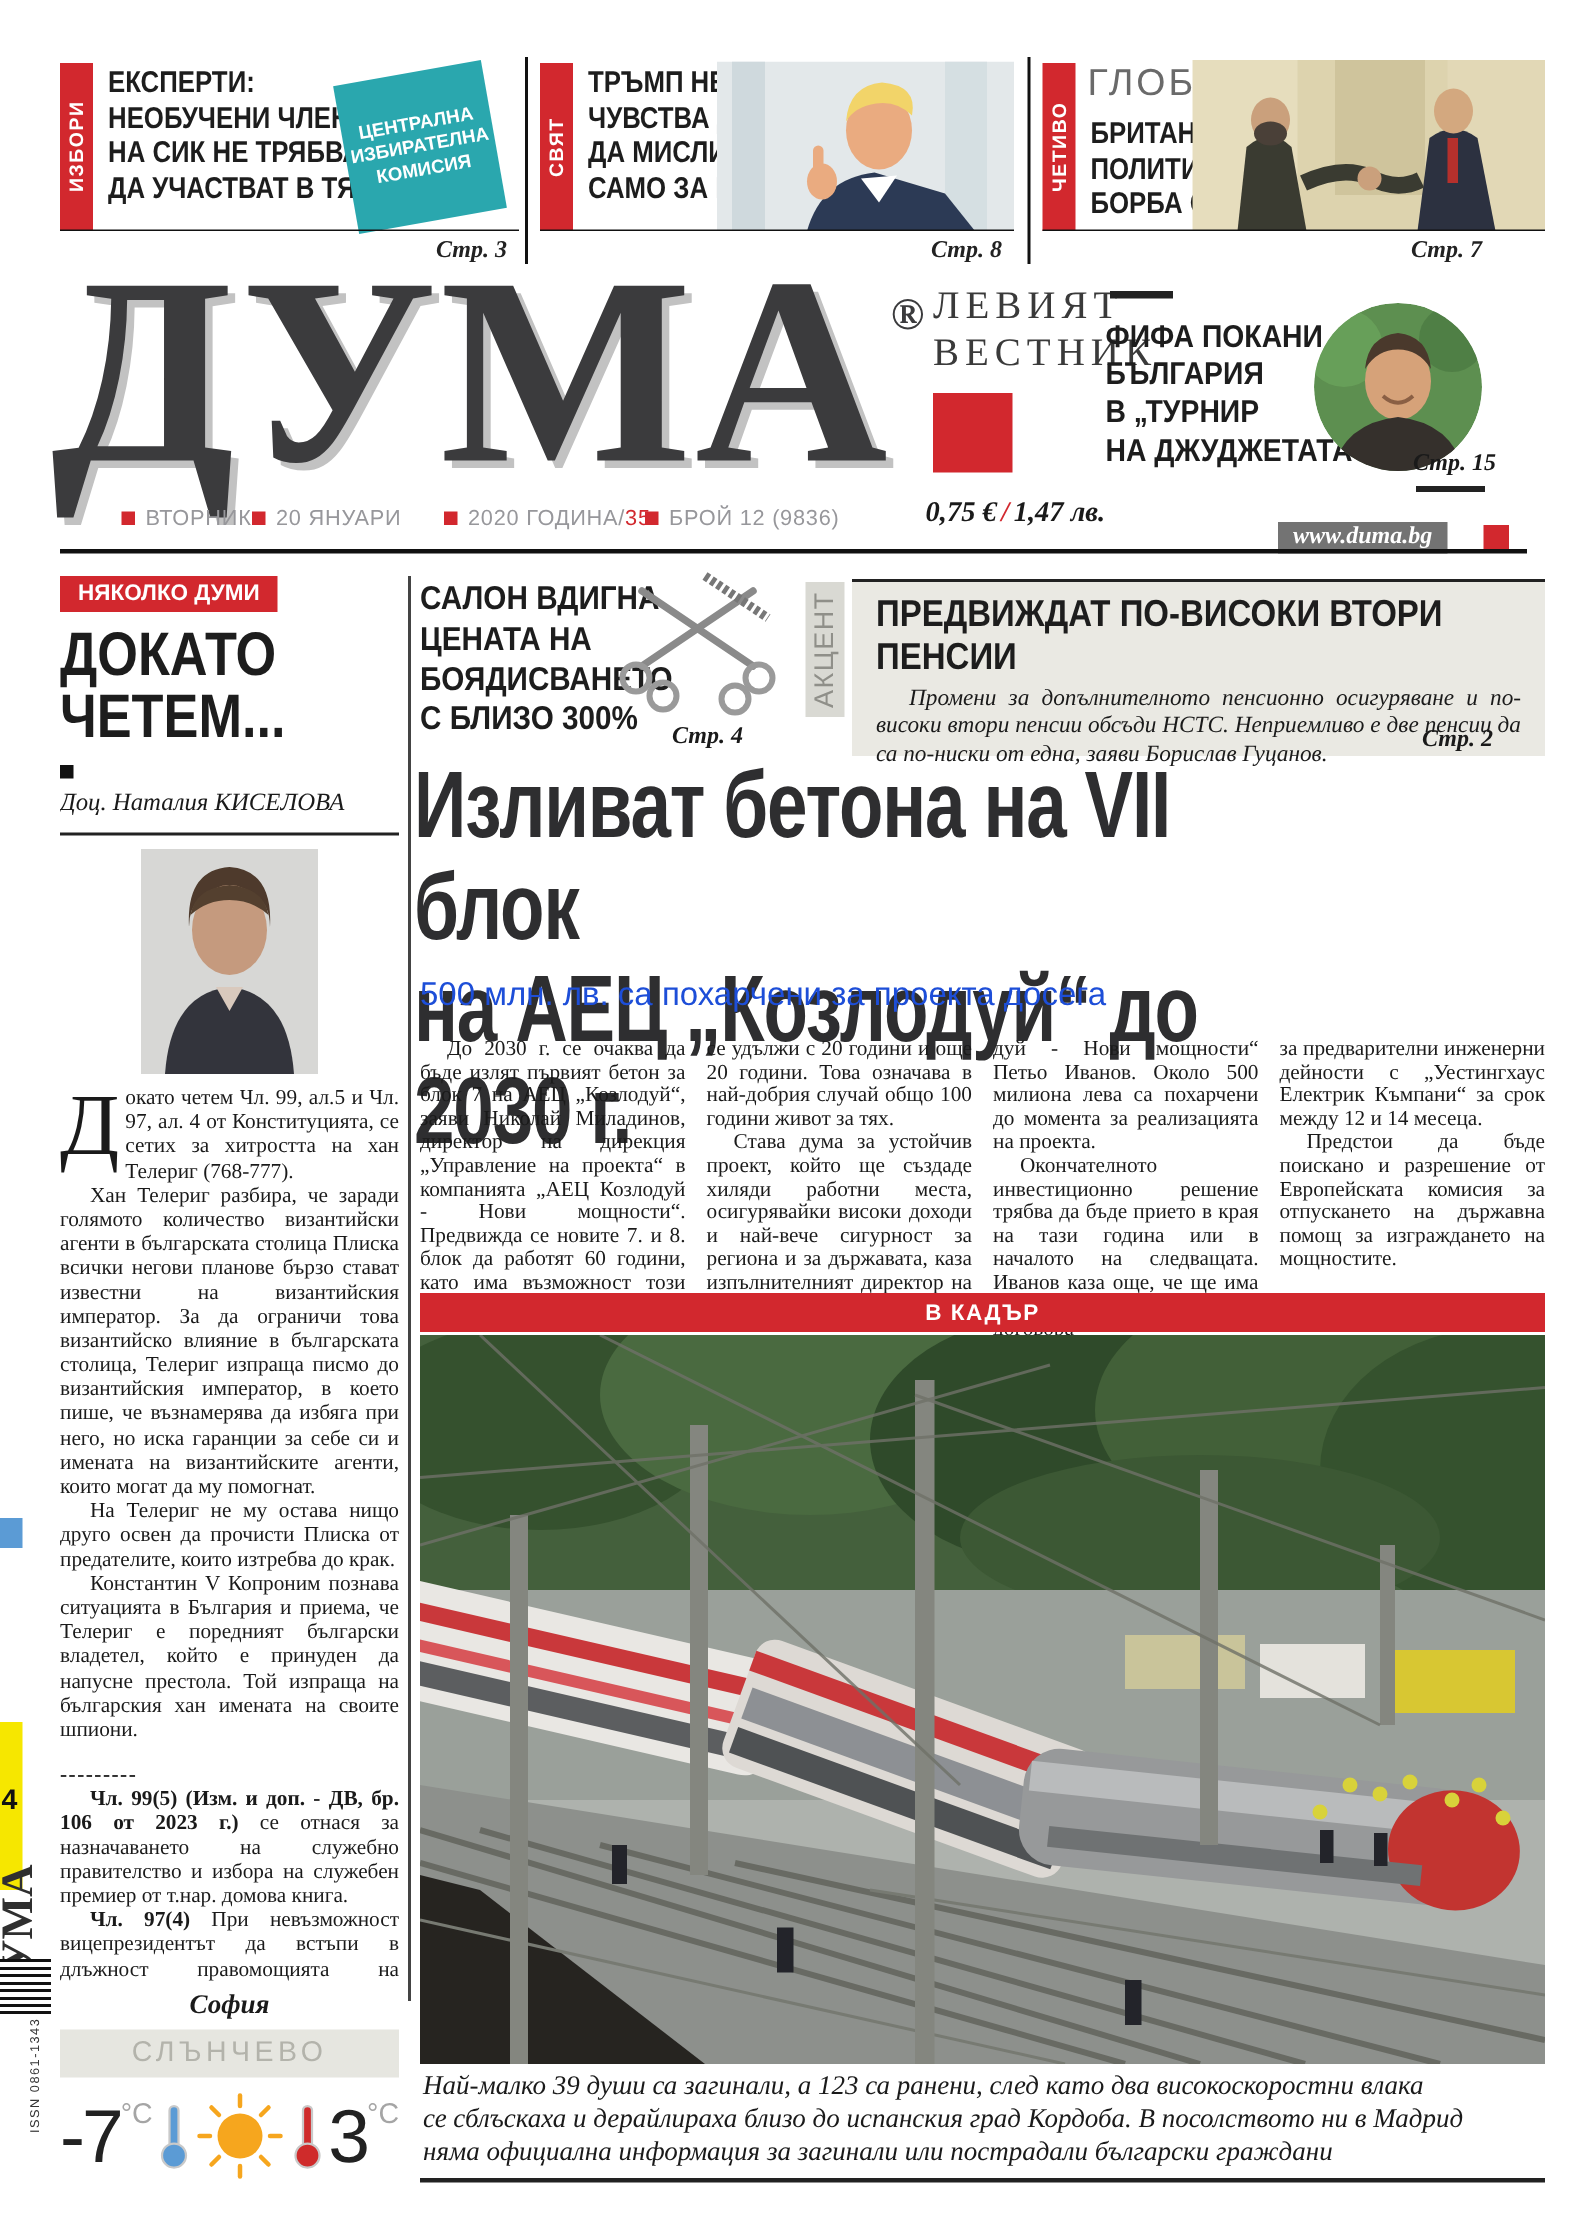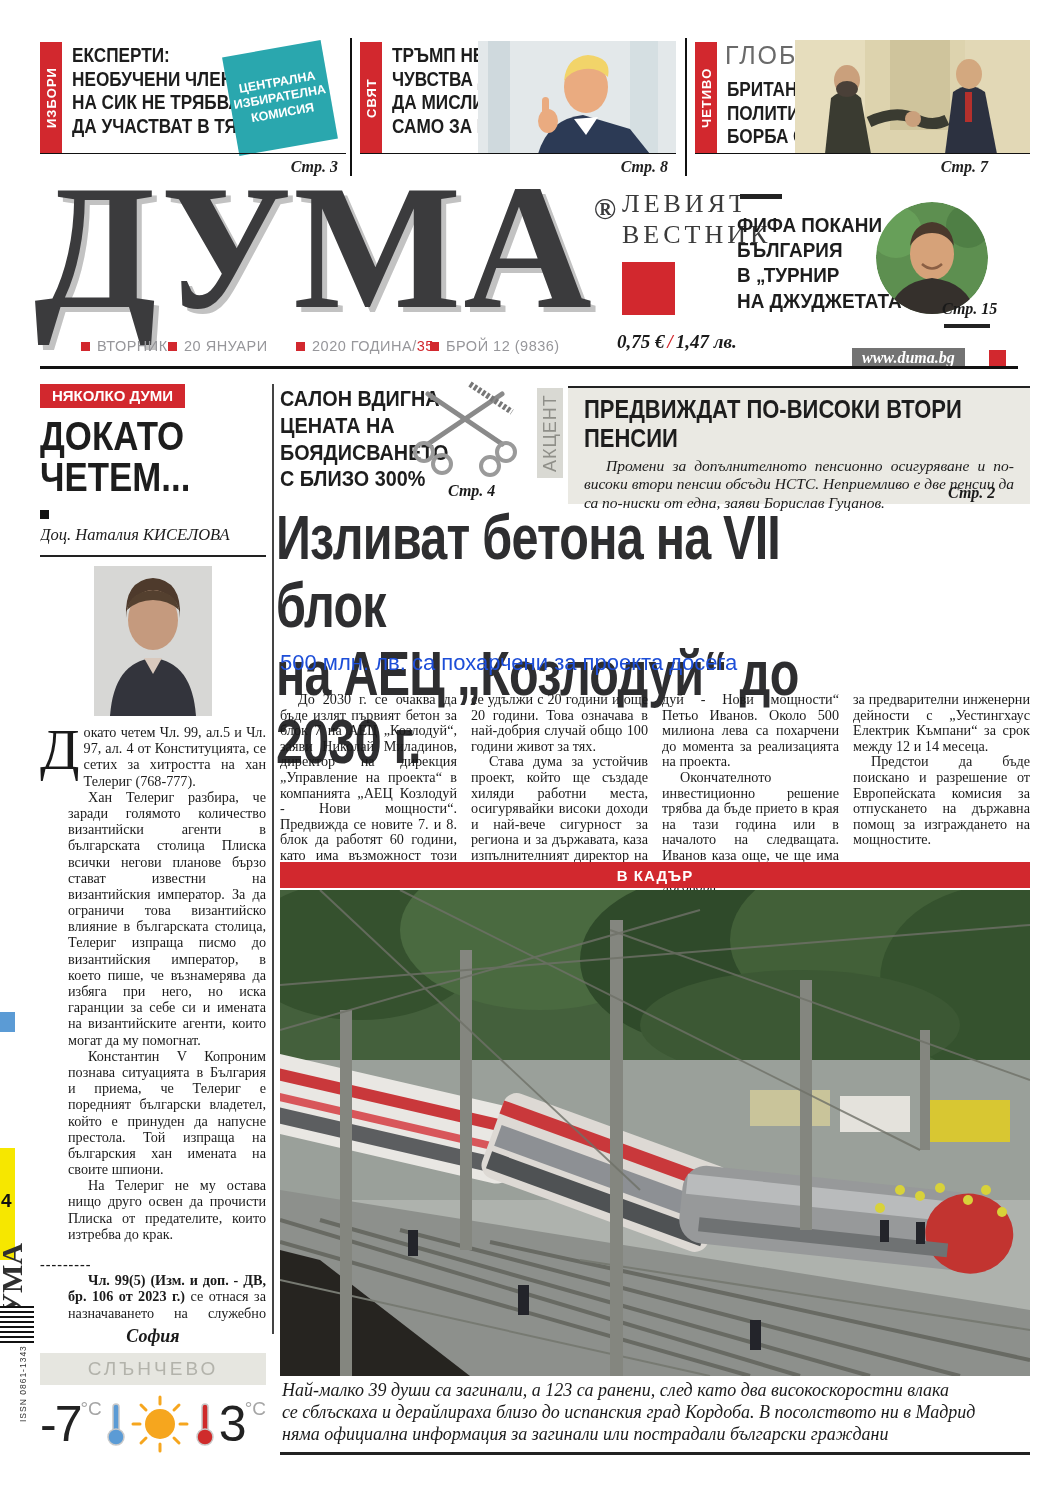--- a/index.html
+++ b/index.html
@@ -50,21 +50,21 @@
   .kicker{display:inline-block;background:#d2282e;color:#fff;font-family:"Liberation Sans",sans-serif;
         font-weight:bold;font-size:15px;padding:3px 12px 4px;}
   .op-title{font-family:"Liberation Sans",sans-serif;font-weight:bold;font-size:41px;line-height:1.0;
         margin-top:8px;transform:scaleX(.85);transform-origin:0 0;color:#1d1d1d;white-space:pre-line;}
   .op-bullet{width:9px;height:9px;background:#111;margin:12px 0 6px;}
   .op-author{font-style:italic;font-size:16.5px;}
   .op-rule{height:2px;background:#222;margin-top:10px;}
   .portrait{width:118px;height:150px;margin:9px auto 8px;}
   .op-body{font-size:14.2px;line-height:1.14;text-align:justify;}
   .op-body p{margin:0;}
-  .op-body .ind{text-indent:20px;margin-left:28px;}
+  .op-body .ind{text-indent:20px;}
   .op-body .sep{font-weight:bold;margin-top:14px;letter-spacing:1px;}
   .dropcap{float:left;font-size:58px;line-height:.82;padding:2px 4px 0 0;}
   
   .weather{left:40px;top:1326px;width:226px;}
   .w-city{text-align:center;font-weight:bold;font-style:italic;font-size:18px;}
   .w-bar{margin-top:6px;background:#e6e6e0;color:#b3b3ab;text-align:center;font-family:"Liberation Sans",sans-serif;
         font-size:19px;letter-spacing:3px;padding:5px 0;}
   .w-row{display:flex;align-items:center;justify-content:space-between;margin-top:8px;}
   .w-temp{font-family:"Liberation Sans",sans-serif;font-size:50px;color:#222;letter-spacing:-2px;}
   .w-temp sup{font-size:19px;color:#a5a5a5;letter-spacing:0;vertical-align:26px;}
@@ -247,22 +247,22 @@
         <path d="M32 52 Q30 14 59 12 Q88 14 86 52 Q86 28 59 24 Q32 28 32 52" fill="#4e3a2c"></path>
         <ellipse cx="59" cy="54" rx="25" ry="30" fill="#c59a7e"></ellipse>
         <path d="M33 44 Q36 26 59 24 Q82 26 85 44 Q74 34 59 34 Q44 34 33 44" fill="#54402f"></path>
         <path d="M16 150 Q20 96 59 92 Q98 96 102 150 Z" fill="#33343c"></path>
         <polygon points="50,92 59,108 68,92" fill="#d9c9bd"></polygon>
       </svg>
     </div>
     <div class="op-body">
       <p><span class="dropcap">Д</span><span>окато четем Чл. 99, ал.5 и Чл. 97, ал. 4 от Конституцията, се сетих за хитростта на хан Телериг (768-777).</span></p>
       <p class="ind">Хан Телериг разбира, че заради голямото количество византийски агенти в българската столица Плиска всички негови планове бързо стават известни на византийския император. За да ограничи това византийско влияние в българската столица, Телериг изпраща писмо до византийския император, в което пише, че възнамерява да избяга при него, но иска гаранции за себе си и имената на византийските агенти, които могат да му помогнат.</p>
+      <p class="ind">На Телериг не му остава нищо друго освен да прочисти Плиска от предателите, които изтребва до крак.</p>
       <p class="ind">Константин V Копроним познава ситуацията в България и приема, че Телериг е поредният български владетел, който е принуден да напусне престола. Той изпраща на българския хан имената на своите шпиони.</p>
-      <p class="ind">На Телериг не му остава нищо друго освен да прочисти Плиска от предателите, които изтребва до крак.</p>
       <p class="sep">---------</p>
       <p class="ind"><b>Чл. 99(5) (Изм. и доп. - ДВ, бр. 106 от 2023 г.)</b><span> се отнася за назначаването на служебно правителство и избора на служебен премиер от т.нар. домова книга.</span></p>
       <p class="ind"><b>Чл. 97(4)</b><span> При невъзможност вицепрезидентът да встъпи в длъжност правомощията на президента се изпълняват от председателя на Народното събрание до избирането на президент и вицепрезидент. В този случай в двумесечен срок се произвеждат избори за президент и вицепрезидент.</span></p>
     </div>
   </div>
 
   <div class="abs weather">
     <div class="w-city">София</div>
     <div class="w-bar">СЛЪНЧЕВО</div>
     <div class="w-row">

